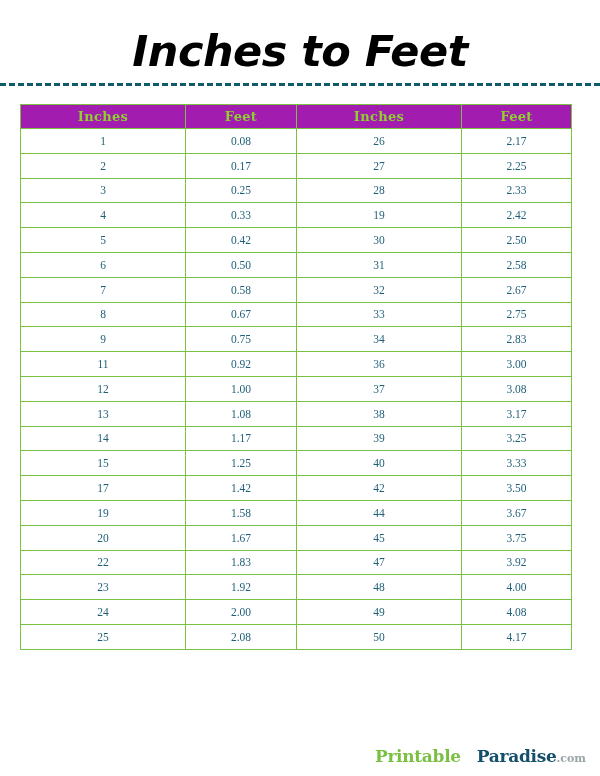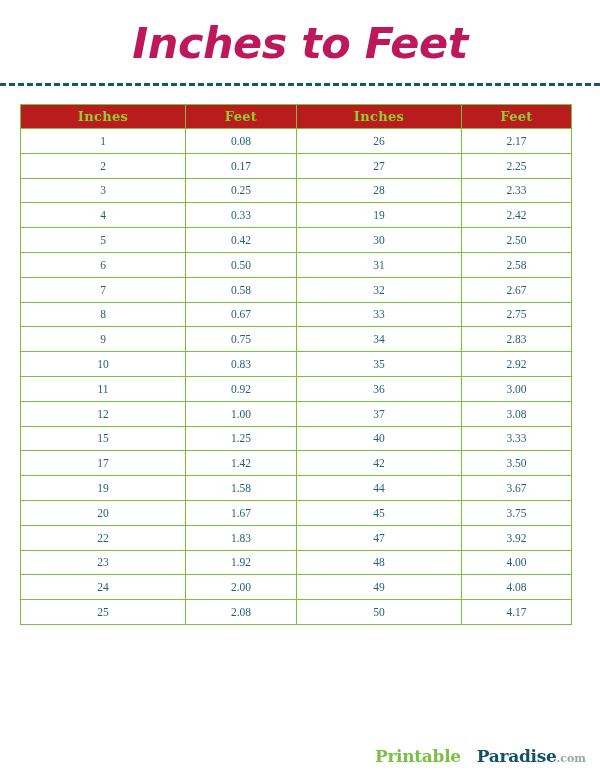--- a/index.html
+++ b/index.html
@@ -11,28 +11,28 @@
     height: 776px;
     background: #ffffff;
     font-family: "Liberation Serif", serif;
     overflow: hidden;
     position: relative;
   }
 
   
   .page-title {
     text-align: center;
-    color: #be185d;
+    color: #000000;
     font-family: "DejaVu Sans", sans-serif;
     font-style: italic;
     font-weight: bold;
     font-size: 43px;
     line-height: 1;
     letter-spacing: -0.5px;
-    margin: 0;
+    margin: 8px;
     padding-top: 22px;
     height: 52px;
     box-sizing: content-box;
   }
 
   
   .divider-wrap {
     position: absolute;
     top: 83px;
     left: 0;
@@ -57,21 +57,21 @@
     border-collapse: collapse;
     width: 551px;
     table-layout: fixed;
   }
   table.conv col.c-in  { width: 165px; }
   table.conv col.c-ft  { width: 111px; }
   table.conv col.c-in2 { width: 165px; }
   table.conv col.c-ft2 { width: 110px; }
 
   table.conv thead th {
-    background: #b91c1c;
+    background: #a21caf;
     color: #8ed12f;
     font-family: "DejaVu Serif", serif;
     font-weight: bold;
     font-size: 13px;
     text-align: center;
     height: 23px;
     padding: 0;
     border: 1px solid #7ac143;
     letter-spacing: 0.3px;
   }
@@ -190,38 +190,44 @@
           <td>33</td>
           <td>2.75</td>
         </tr>
         <tr>
           <td>9</td>
           <td>0.75</td>
           <td>34</td>
           <td>2.83</td>
         </tr>
         <tr>
-          <td>10</td>
-          <td>0.83</td>
-          <td>35</td>
-          <td>2.92</td>
-        </tr>
-        <tr>
           <td>11</td>
           <td>0.92</td>
           <td>36</td>
           <td>3.00</td>
         </tr>
         <tr>
           <td>12</td>
           <td>1.00</td>
           <td>37</td>
           <td>3.08</td>
         </tr>
         <tr>
+          <td>13</td>
+          <td>1.08</td>
+          <td>38</td>
+          <td>3.17</td>
+        </tr>
+        <tr>
+          <td>14</td>
+          <td>1.17</td>
+          <td>39</td>
+          <td>3.25</td>
+        </tr>
+        <tr>
           <td>15</td>
           <td>1.25</td>
           <td>40</td>
           <td>3.33</td>
         </tr>
         <tr>
           <td>17</td>
           <td>1.42</td>
           <td>42</td>
           <td>3.50</td>

